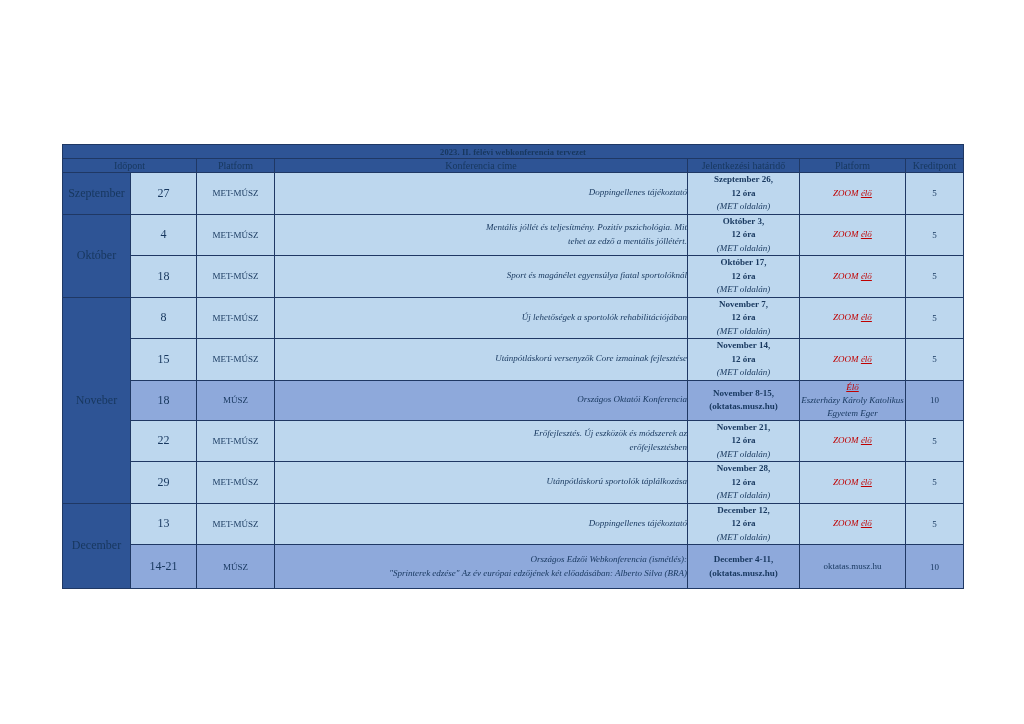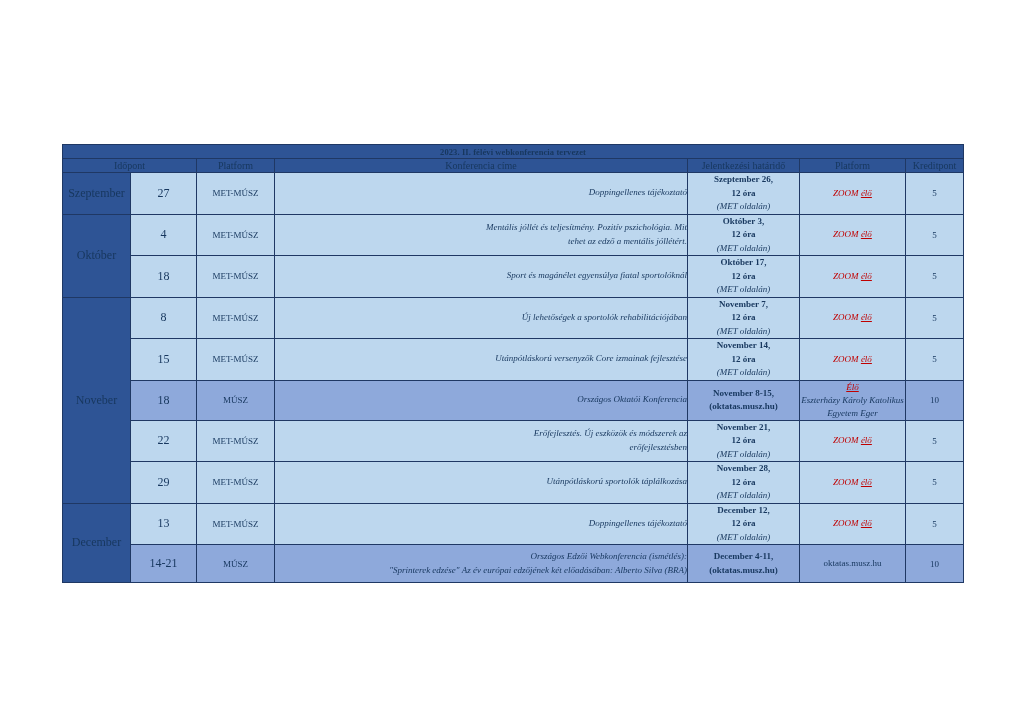--- a/index.html
+++ b/index.html
@@ -237,21 +237,21 @@
           </tr>
           <tr style="height: 38px;">
             <td class="month" rowspan="2">December</td>
             <td class="c-day">13</td>
             <td class="c-org">MET-MÚSZ</td>
             <td class="c-title">Doppingellenes tájékoztató</td>
             <td class="c-deadline">December 12,<br>12 óra<br><span class="note">(MET oldalán)</span></td>
             <td class="c-platform"><span class="zoom-word">ZOOM</span> <span class="live-link">élő</span></td>
             <td class="c-credit">5</td>
           </tr>
-          <tr class="hl" style="height: 38px; padding-left: 32px;">
+          <tr class="hl" style="height: 44px; padding-left: 32px;">
             <td class="c-day">14-21</td>
             <td class="c-org">MÚSZ</td>
             <td class="c-title">Országos Edzői Webkonferencia (ismétlés):<br>"Sprinterek edzése" Az év európai edzőjének két előadásában: Alberto Silva (BRA)</td>
             <td class="c-deadline">December 4-11,<br>(oktatas.musz.hu)</td>
             <td class="c-platform"><span class="plain-link">oktatas.musz.hu</span></td>
             <td class="c-credit">10</td>
           </tr>
         </tbody>
     </table>
   </div>

